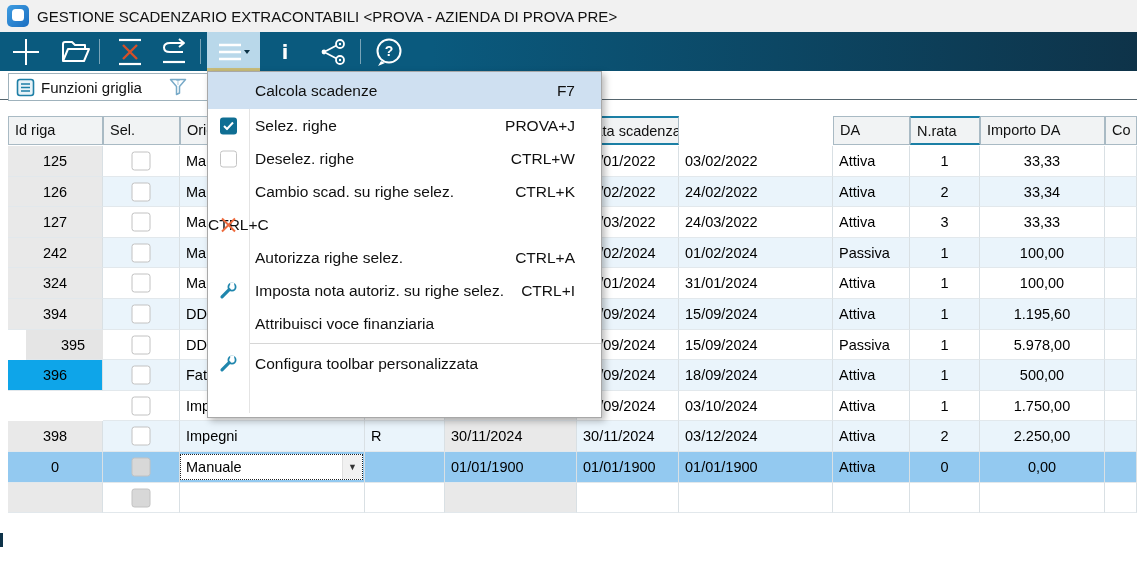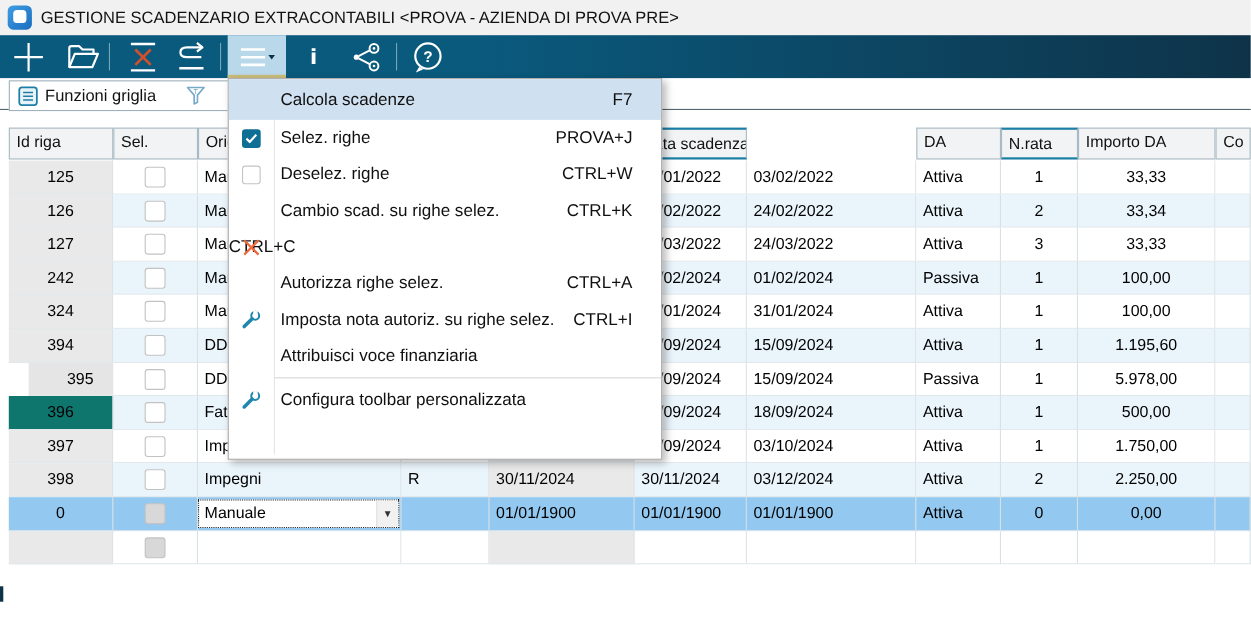--- a/index.html
+++ b/index.html
@@ -234,34 +234,33 @@
     </div>
     <div class="cell" style="left: 180px; width: 185px; top: 330px; height: 30px; line-height: 30px; background: rgb(255, 255, 255);">DDT</div>
     <div class="cell" style="left: 365px; width: 80px; top: 330px; height: 30px; line-height: 30px; background: rgb(255, 255, 255);">R</div>
     <div class="cell" style="left: 445px; width: 132px; top: 330px; height: 30px; line-height: 30px; background: rgb(233, 233, 233);">15/09/2024</div>
     <div class="cell" style="left: 577px; width: 102px; top: 330px; height: 30px; line-height: 30px; background: rgb(255, 255, 255);">15/09/2024</div>
     <div class="cell" style="left: 679px; width: 154px; top: 330px; height: 30px; line-height: 30px; background: rgb(255, 255, 255);">15/09/2024</div>
     <div class="cell" style="left: 833px; width: 77px; top: 330px; height: 30px; line-height: 30px; background: rgb(255, 255, 255);">Passiva</div>
     <div class="cell num" style="left: 910px; width: 70px; top: 330px; height: 30px; line-height: 30px; background: rgb(255, 255, 255);">1</div>
     <div class="cell num" style="left: 980px; width: 125px; top: 330px; height: 30px; line-height: 30px; background: rgb(255, 255, 255);">5.978,00</div>
     <div class="cell" style="left: 1105px; width: 32px; top: 330px; height: 30px; line-height: 30px; background: rgb(255, 255, 255);"></div>
-    <div class="cell num" style="left: 8px; width: 95px; top: 360px; height: 31px; line-height: 31px; background: #0f766e;">396</div>
+    <div class="cell num" style="left: 8px; width: 95px; top: 360px; height: 31px; line-height: 31px; background: #0ea5e9;">396</div>
     <div class="cell" style="left: 103px; width: 77px; top: 360px; height: 31px; line-height: 31px; background: rgb(234, 244, 251);">
       <div class="cb"></div>
     </div>
     <div class="cell" style="left: 180px; width: 185px; top: 360px; height: 31px; line-height: 31px; background: rgb(234, 244, 251);">Fatture</div>
     <div class="cell" style="left: 365px; width: 80px; top: 360px; height: 31px; line-height: 31px; background: rgb(234, 244, 251);">R</div>
     <div class="cell" style="left: 445px; width: 132px; top: 360px; height: 31px; line-height: 31px; background: rgb(233, 233, 233);">18/09/2024</div>
     <div class="cell" style="left: 577px; width: 102px; top: 360px; height: 31px; line-height: 31px; background: rgb(234, 244, 251);">18/09/2024</div>
     <div class="cell" style="left: 679px; width: 154px; top: 360px; height: 31px; line-height: 31px; background: rgb(234, 244, 251);">18/09/2024</div>
     <div class="cell" style="left: 833px; width: 77px; top: 360px; height: 31px; line-height: 31px; background: rgb(234, 244, 251);">Attiva</div>
     <div class="cell num" style="left: 910px; width: 70px; top: 360px; height: 31px; line-height: 31px; background: rgb(234, 244, 251);">1</div>
     <div class="cell num" style="left: 980px; width: 125px; top: 360px; height: 31px; line-height: 31px; background: rgb(234, 244, 251);">500,00</div>
     <div class="cell" style="left: 1105px; width: 32px; top: 360px; height: 31px; line-height: 31px; background: rgb(234, 244, 251);"></div>
-    <div class="cell num" style="left: 8px; width: 95px; top: 391px; height: 30px; line-height: 30px; background: rgb(233, 233, 233);">397</div>
     <div class="cell" style="left: 103px; width: 77px; top: 391px; height: 30px; line-height: 30px; background: rgb(255, 255, 255);">
       <div class="cb"></div>
     </div>
     <div class="cell" style="left: 180px; width: 185px; top: 391px; height: 30px; line-height: 30px; background: rgb(255, 255, 255);">Impegni</div>
     <div class="cell" style="left: 365px; width: 80px; top: 391px; height: 30px; line-height: 30px; background: rgb(255, 255, 255);">R</div>
     <div class="cell" style="left: 445px; width: 132px; top: 391px; height: 30px; line-height: 30px; background: rgb(233, 233, 233);">03/09/2024</div>
     <div class="cell" style="left: 577px; width: 102px; top: 391px; height: 30px; line-height: 30px; background: rgb(255, 255, 255);">03/09/2024</div>
     <div class="cell" style="left: 679px; width: 154px; top: 391px; height: 30px; line-height: 30px; background: rgb(255, 255, 255);">03/10/2024</div>
     <div class="cell" style="left: 833px; width: 77px; top: 391px; height: 30px; line-height: 30px; background: rgb(255, 255, 255);">Attiva</div>
     <div class="cell num" style="left: 910px; width: 70px; top: 391px; height: 30px; line-height: 30px; background: rgb(255, 255, 255);">1</div>

